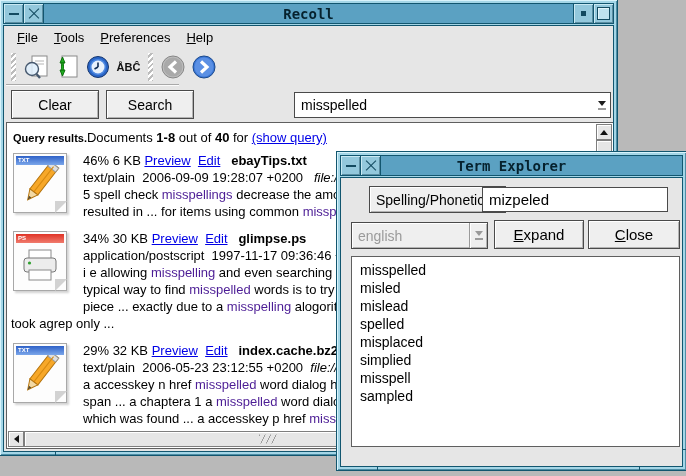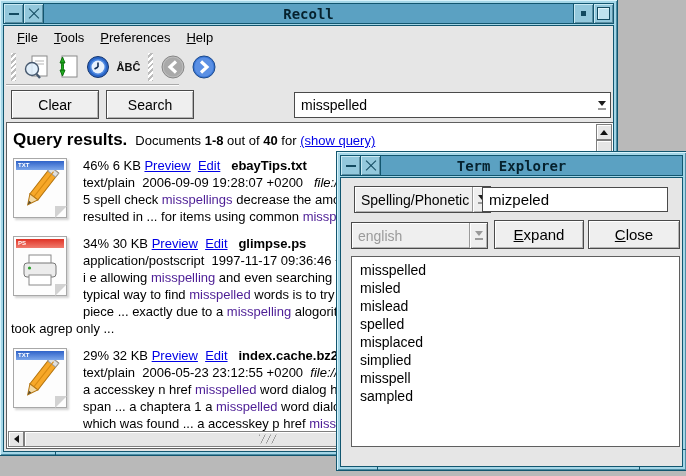--- a/index.html
+++ b/index.html
@@ -83,21 +83,21 @@
   }
   .searchcombo .ctxt{flex:1;display:flex;align-items:center;padding:0 6px;font-size:14px;white-space:nowrap;overflow:hidden;}
   .searchcombo .carr{width:17px;display:flex;flex-direction:column;align-items:center;justify-content:center;}
   
   .results-pane{
     position:absolute;left:2px;top:96px;width:608px;height:327px;box-sizing:border-box;
     background:#ffffff;border:1px solid #5f5f5f;
   }
   .results-content{position:absolute;left:1px;top:1px;right:17px;bottom:17px;overflow:hidden;}
   .rheader{display:flex;align-items:baseline;padding:6px 2px 3px 5px;}
-  .rtitle{font-weight:bold;font-size:17px;margin-right:8px;white-space:nowrap;}
+  .rtitle{font-weight:bold;font-size:11px;margin-right:0;white-space:nowrap;}
   .rhsegs{font-size:13px;white-space:pre;}
   .result{margin:3px 0 9px 0;}
   .rrow{display:flex;}
   .ficon{
     position:relative;flex:0 0 auto;width:52px;height:58px;margin-left:5px;margin-top:2px;
     background:#fdfdfd;border:1px solid #a8a8a8;box-shadow:2px 2px 2px rgba(0,0,0,0.18);
   }
   .ficon .fbar{position:absolute;left:2px;right:2px;top:2px;height:9px;font:bold 6px "Liberation Sans",sans-serif;color:#fff;padding-left:2px;line-height:9px;}
   .fbar.txt{background:linear-gradient(#2f62c8,#7ba6ea);}
   .fbar.ps{background:linear-gradient(#e03326,#f07b6d);}
@@ -115,21 +115,21 @@
   .hscroll{position:absolute;left:1px;right:17px;bottom:1px;height:16px;background:#cdcdcd;border-top:1px solid #9e9e9e;box-sizing:border-box;}
   .sb-btn{position:absolute;width:16px;height:16px;background:#e6e6e6;border:1px solid #7e7e7e;box-sizing:border-box;display:flex;align-items:center;justify-content:center;box-shadow:inset 1px 1px 0 #fff;}
   .tri-up{width:0;height:0;border-left:4px solid transparent;border-right:4px solid transparent;border-bottom:5px solid #111;}
   .tri-lf{width:0;height:0;border-top:4px solid transparent;border-bottom:4px solid transparent;border-right:5px solid #111;}
   .tri-rt{width:0;height:0;border-top:4px solid transparent;border-bottom:4px solid transparent;border-left:5px solid #111;}
   .vslider{position:absolute;left:-1px;top:16px;width:16px;height:170px;background:#e6e6e6;border:1px solid #7e7e7e;box-sizing:border-box;box-shadow:inset 1px 1px 0 #fff;}
   .hslider{position:absolute;top:-1px;left:16px;height:16px;width:487px;background:#e6e6e6;border:1px solid #7e7e7e;box-sizing:border-box;box-shadow:inset 1px 1px 0 #fff;}
   .grip{position:absolute;left:50%;top:50%;transform:translate(-50%,-50%);width:18px;height:9px;background:repeating-linear-gradient(115deg,#9e9e9e 0 1px,#e6e6e6 1px 5px);}
   .sb-corner{position:absolute;right:1px;bottom:1px;width:16px;height:16px;background:#e6e6e6;}
   
-  #te-mode-combo{left:13px;top:8px;width:137px;height:27px;font-size:14px;}
+  #te-mode-combo{left:28px;top:8px;width:137px;height:27px;font-size:14px;}
   #te-lang-combo{left:10px;top:44px;width:137px;height:27px;font-size:14px;color:#9a9a9a;}
   #te-lang-combo .tri-dn{border-top-color:#9a9a9a;}
   .te-input{
     position:absolute;left:141px;top:9px;width:186px;height:25px;box-sizing:border-box;
     background:#fff;border:1px solid #4a4a4a;font-family:"Liberation Sans",sans-serif;
     font-size:15px;color:#000;padding:0 6px;outline:none;
   }
   #expand-btn{left:153px;top:42px;width:90px;height:29px;font-size:15px;}
   #close-btn{left:247px;top:42px;width:92px;height:29px;font-size:15px;}
   .term-list{

